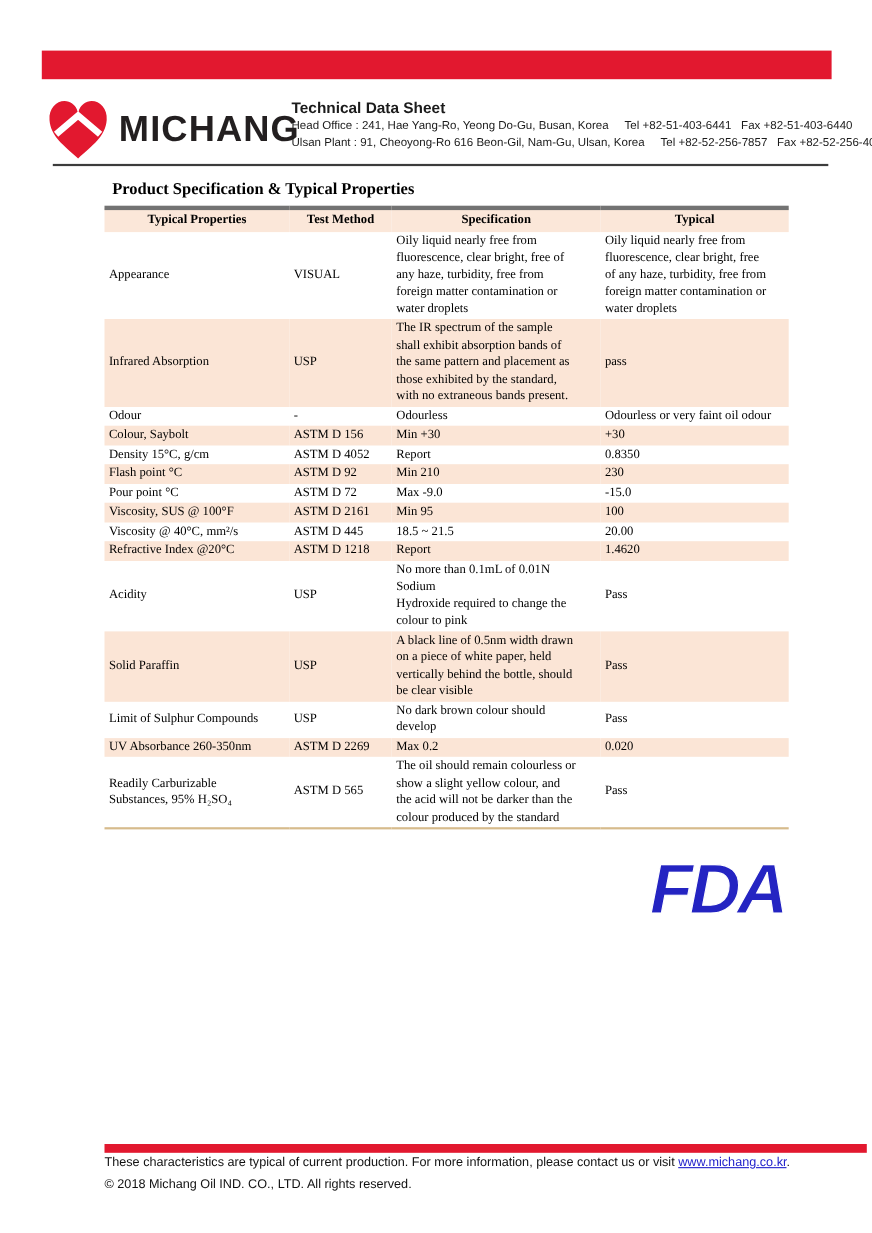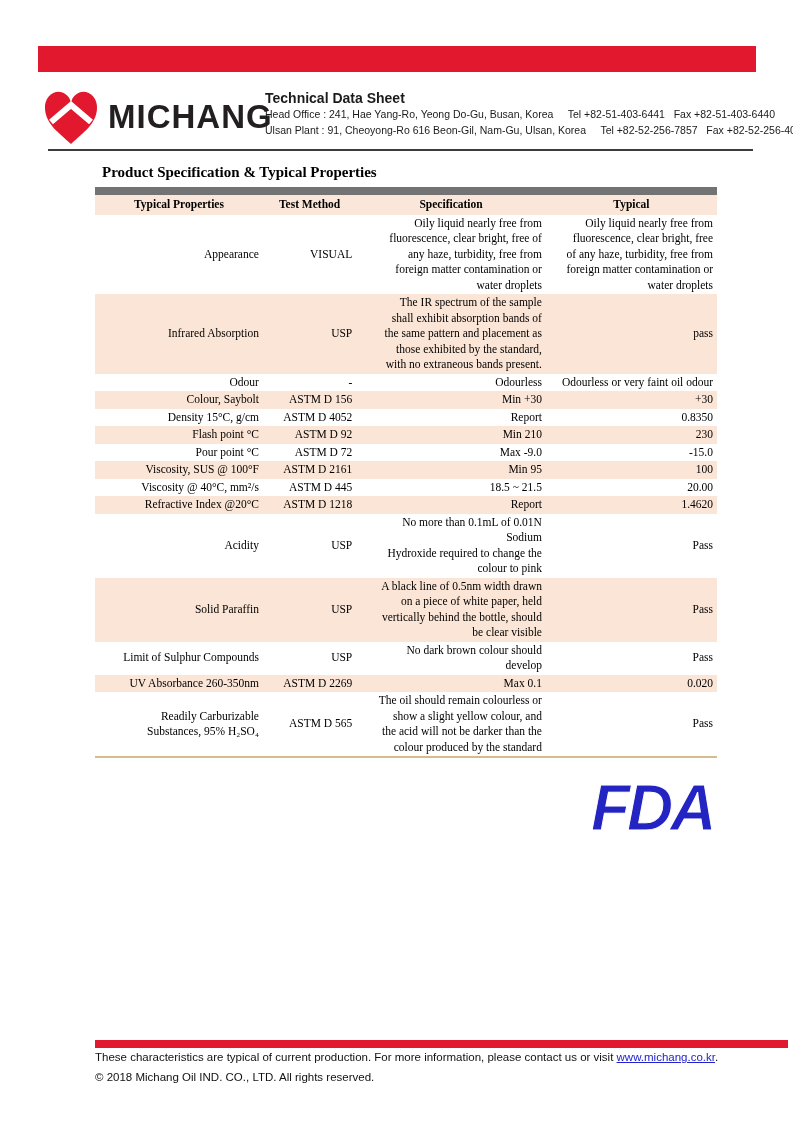--- a/index.html
+++ b/index.html
@@ -22,23 +22,23 @@
 
   
   .section-title { position:absolute; left:102px; top:164px; font-family:"Liberation Serif", "DejaVu Serif", serif;
                    font-size:15px; font-weight:bold; color:#000; }
 
   
   .spec-table { position:absolute; left:95px; top:187px; width:622px;
                 border-collapse:collapse; table-layout:fixed;
                 font-family:"Liberation Serif", "DejaVu Serif", serif;
                 font-size:11.5px; line-height:15.5px; color:#000;
-                border-top:8px solid #737373; border-bottom:2px solid #d6bb8c; }
+                border-top:4px solid #737373; border-bottom:2px solid #d6bb8c; }
   .spec-table th { background:#fbe7d9; font-weight:bold; padding:2px 4px; text-align:center; }
-  .spec-table td { text-align:right; vertical-align:middle; padding:1px 4px; white-space:pre-line; }
+  .spec-table td { text-align:left; vertical-align:middle; padding:1px 4px; white-space:pre-line; }
   .spec-table tbody tr:nth-child(even) { background:#fbe5d6; }
 
   
   .fda-logo { position:absolute; left:583px; top:770px; width:140px; height:74px; }
 
   
   .footer-bar   { position:absolute; left:95px; top:1040px; width:693px; height:8px; background:#e2182f; }
   .footer-note  { position:absolute; left:95px; top:1051px; width:680px; font-size:11.5px; color:#111; }
   .footer-note a{ color:#2222cc; }
   .footer-copy  { position:absolute; left:95px; top:1071px; font-size:11.5px; color:#111;text-align:center; }
@@ -175,21 +175,21 @@
         <tr>
           <td>Limit of Sulphur Compounds</td>
           <td>USP</td>
           <td>No dark brown colour should
 develop</td>
           <td>Pass</td>
         </tr>
         <tr>
           <td>UV Absorbance 260-350nm</td>
           <td>ASTM D 2269</td>
-          <td>Max 0.1</td>
+          <td>Max 0.2</td>
           <td>0.020</td>
         </tr>
         <tr>
           <td>Readily Carburizable
 Substances, 95% H₂SO₄</td>
           <td>ASTM D 565</td>
           <td>The oil should remain colourless or
 show a slight yellow colour, and
 the acid will not be darker than the
 colour produced by the standard</td>

